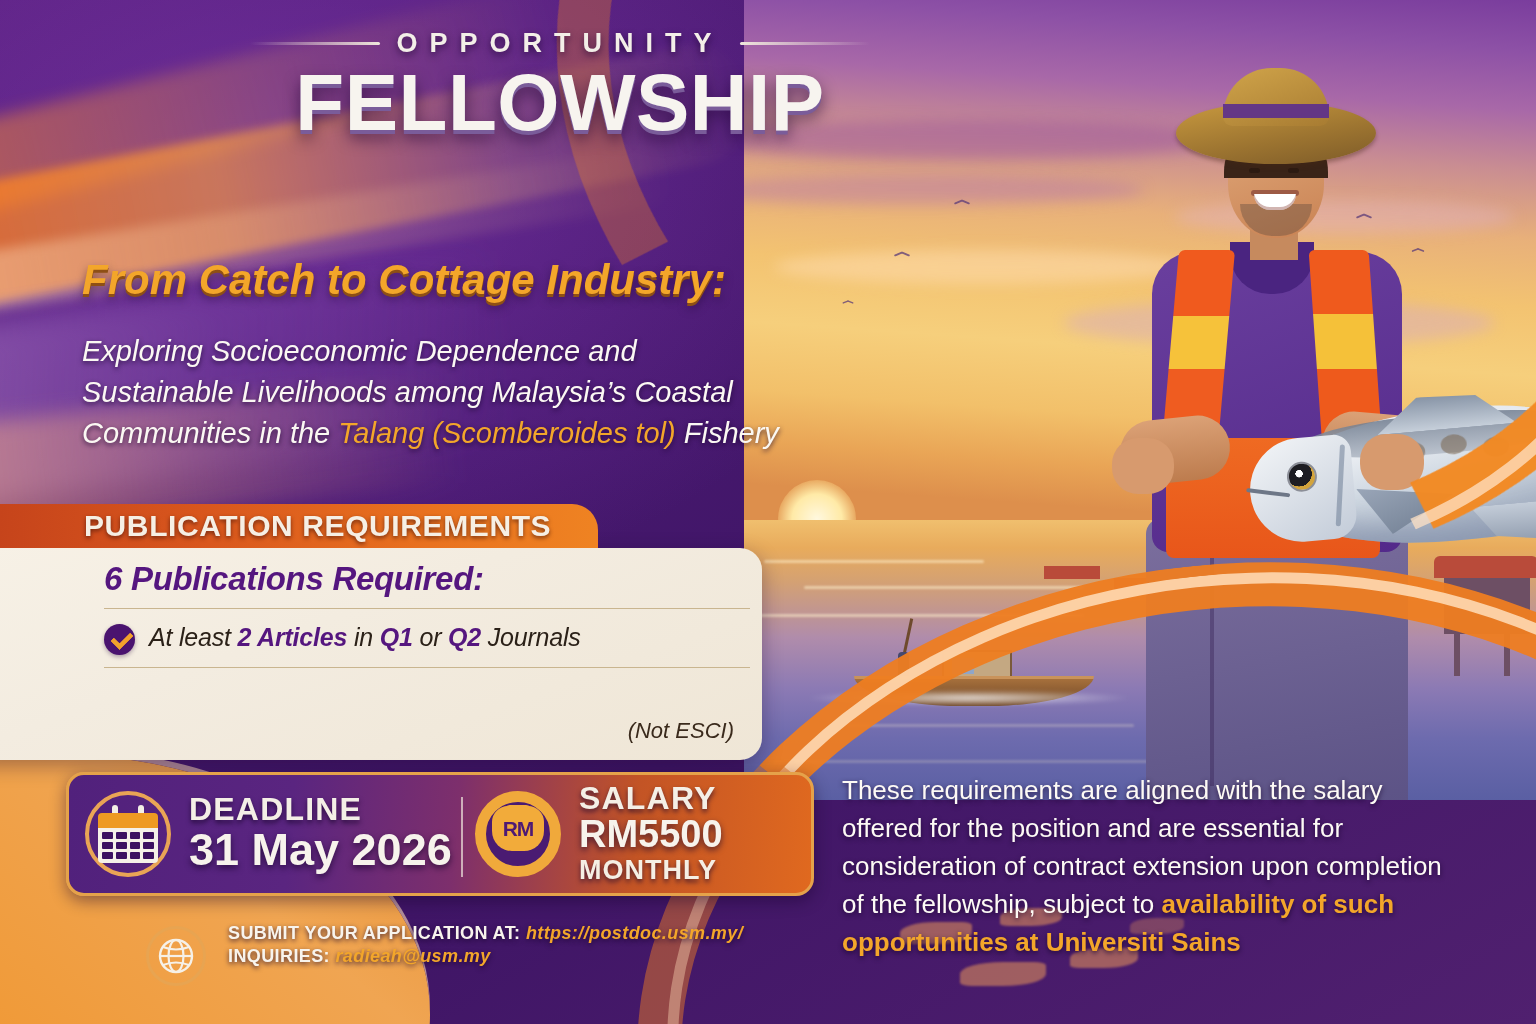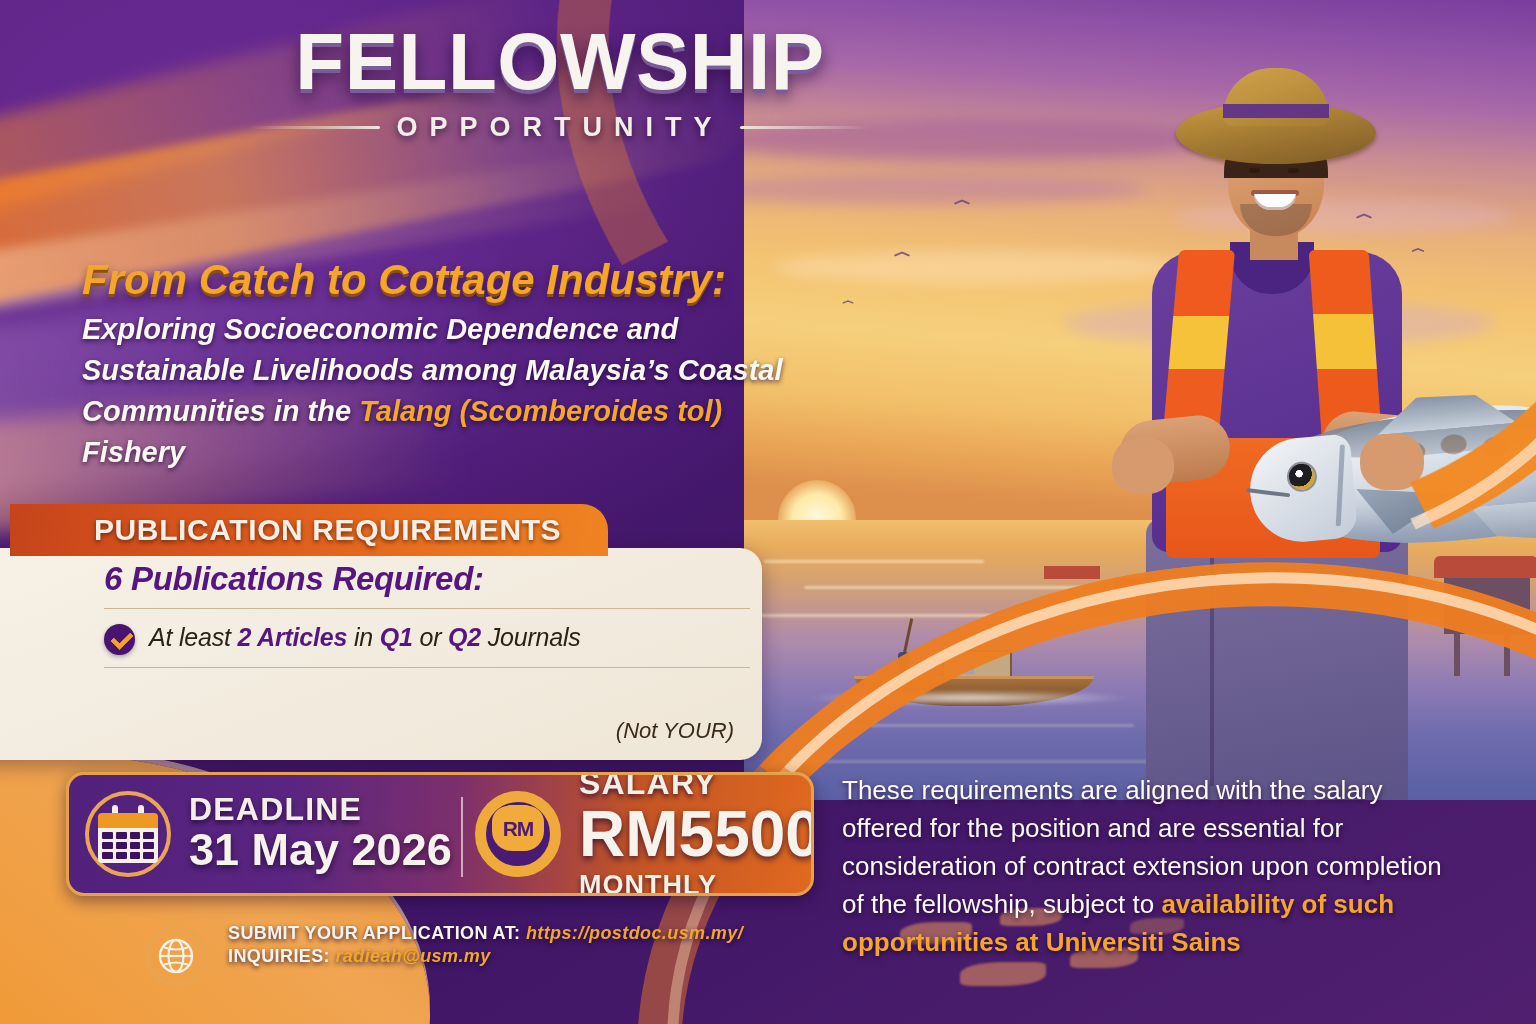--- a/index.html
+++ b/index.html
@@ -171,26 +171,26 @@
         text-shadow:0 4px 0 #7a5c9a, 0 8px 16px rgba(30,5,50,.65); line-height:1; }
   #t3wrap { display:flex; align-items:center; justify-content:center; gap:16px; margin-top:10px;}
   #t3 { font-size:27px; font-weight:bold; letter-spacing:12px; color:#f3efe8; text-shadow:0 3px 7px rgba(30,5,50,.7);}
   .rule { height:3px; width:130px; background:linear-gradient(90deg,rgba(245,240,235,0),#efe7dc); border-radius:2px;}
   .rule.r2 { background:linear-gradient(270deg,rgba(245,240,235,0),#efe7dc);}
 
   
   #proj { position:absolute; left:82px; top:258px; width:712px; z-index:6;}
   #projTitle { font-size:42px; font-weight:bold; font-style:italic; color:#f3a62a; line-height:1.06;
                text-shadow:0 3px 0 #8e4f15, 0 5px 10px rgba(30,5,50,.55);}
-  #projSub { margin-top:6px; font-size:29px; font-style:italic; font-weight:bold; color:#fbf8f3; line-height:1.42;
+  #projSub { margin-top:28px; font-size:29px; font-style:italic; font-weight:normal; color:#fbf8f3; line-height:1.42;
              text-shadow:0 2px 5px rgba(25,5,45,.75);}
   #projSub .hl { color:#f3a62a; }
 
   
-  #pubTab { position:absolute; left:10px; top:504px; width:598px; height:52px; z-index:7;
+  #pubTab { position:absolute; left:0; top:504px; width:598px; height:44px; z-index:7;
             background:linear-gradient(92deg,#c6441b 0%,#d9571d 35%,#e9721f 72%,#ef8322 100%);
             border-radius:0 26px 0 0; display:flex; align-items:center; }
   #pubTabTxt { margin-left:84px; font-size:30px; font-weight:bold; letter-spacing:.6px; color:#f6efe4;
                text-shadow:0 2px 4px rgba(70,20,10,.7);}
   #pubCard { position:absolute; left:-22px; top:548px; width:784px; height:212px; z-index:6;
              background:linear-gradient(160deg,#f7f1e6 0%,#f3ece0 40%,#efe6d6 100%);
              border-radius:0 22px 22px 0; box-shadow:0 6px 20px rgba(30,10,50,.35);}
   #pubInner { position:absolute; left:104px; top:560px; width:660px; z-index:8;}
   #pubHead { font-size:33px; font-weight:bold; font-style:italic; color:#55167f; letter-spacing:-.3px;}
   .divline { height:1px; background:#c9b58f; margin:10px 0 0 0; width:646px;}
@@ -220,21 +220,21 @@
             display:grid; grid-template-columns:repeat(4,1fr); grid-template-rows:repeat(3,1fr); gap:3px; padding:4px;}
   .calbody i { background:#3c1160; border-radius:1px;}
   .bagwrap{ position:absolute; left:50%; top:50%; transform:translate(-50%,-50%); width:56px; height:58px;}
   .bagtie { position:absolute; left:14px; top:0; width:28px; height:12px; background:#f2ab3a; border-radius:7px;}
   .bagbody{ position:absolute; left:2px; top:1px; width:52px; height:45px; border-radius:16px 16px 20px 20px;
             background:#f2ab3a; display:flex; align-items:center; justify-content:center;}
   .bagbody span{ font-size:21px; font-weight:bold; color:#4e1a74; letter-spacing:-1px;}
   .lbls { margin-left:18px; }
   .lblTop { font-size:32px; font-weight:bold; letter-spacing:1.2px; color:#f4efe6; text-shadow:0 3px 5px rgba(25,5,45,.7); line-height:1;}
   .lblBig { font-size:45px; font-weight:bold; color:#f7f3ec; text-shadow:0 3px 6px rgba(25,5,45,.7); line-height:1.1;}
-  #slHalf .lblBig { font-size:64px; }
+  #slHalf .lblBig { font-size:38px; }
   .lblSub { font-size:27px; font-weight:bold; letter-spacing:1px; color:#f5efe4; text-shadow:0 3px 5px rgba(25,5,45,.7);}
   #barDiv { position:absolute; left:392px; top:22px; width:2px; height:80px; background:rgba(240,230,220,.7); z-index:9;}
 
   
   #para { position:absolute; left:842px; top:772px; width:610px; z-index:6;
           font-size:26px; line-height:1.46; color:#fdfaf5; text-shadow:0 2px 5px rgba(25,5,45,.8);}
   #para .hl { color:#f3a62a; font-weight:bold; }
 
   
   #footer { position:absolute; left:146px; top:922px; display:flex; align-items:flex-start; gap:22px; z-index:8;}
@@ -351,40 +351,40 @@
   <div class="ufish" style="left:900px;top:922px;width:72px;height:22px;"></div>
   <div class="ufish" style="left:1000px;top:908px;width:62px;height:18px;"></div>
   <div class="ufish" style="left:960px;top:962px;width:86px;height:24px;"></div>
   <div class="ufish" style="left:1070px;top:948px;width:68px;height:20px;"></div>
   <div class="ufish" style="left:1130px;top:918px;width:54px;height:16px;opacity:.6;"></div>
 
   <div class="swoosh" id="cornerBL2"></div>
   <div class="swoosh" id="cornerBL"></div>
 
   <div id="header">
-    <div id="t2">FELLOWSHIP</div>
     <div id="t3wrap">
       <span class="rule"></span>
       <span id="t3">OPPORTUNITY</span>
       <span class="rule r2"></span>
     </div>
+    <div id="t2">FELLOWSHIP</div>
   </div>
 
   <div id="proj">
     <div id="projTitle">From Catch to Cottage Industry:</div>
     <div id="projSub">
       <span>Exploring Socioeconomic Dependence and Sustainable Livelihoods among Malaysia’s Coastal Communities in the </span><span class="hl">Talang (Scomberoides tol)</span><span> Fishery</span>
     </div>
   </div>
 
   <div id="pubTab">
     <span id="pubTabTxt">PUBLICATION REQUIREMENTS</span>
   </div>
   <div id="pubCard">
-    <span id="notesci">(Not YOUR)</span>
+    <span id="notesci">(Not ESCI)</span>
   </div>
   <div id="pubInner">
     <div id="pubHead">6 Publications Required:</div>
     <div class="divline"></div>
 
     <div class="req">
       <span class="chk"></span>
       <span class="reqtxt"><span>At least </span><b>2 Articles</b><span> in </span><b>Q1</b><span> or </span><b>Q2</b><span> Journals</span></span>
     </div>
 

